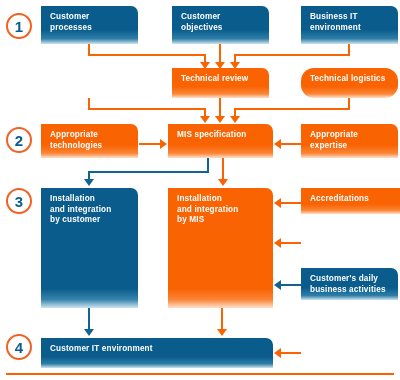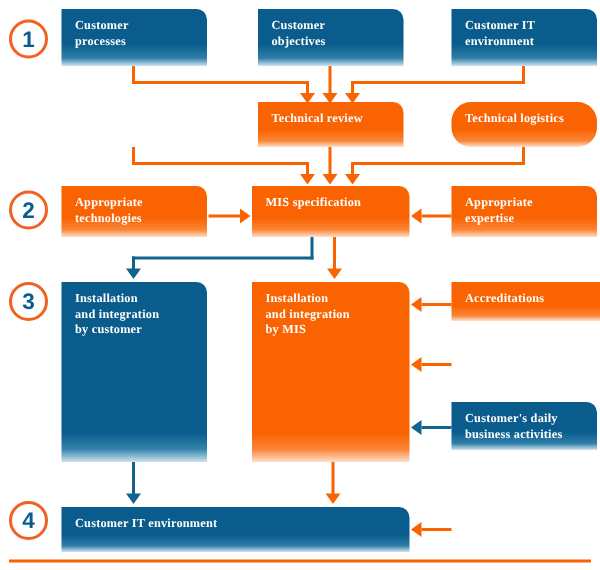--- a/index.html
+++ b/index.html
@@ -19,21 +19,20 @@
   }
 
   
   .node{
     position:absolute;box-sizing:border-box;
     border-top-right-radius:7px;
     color:#ffffff;font-size:8.2px;font-weight:bold;
     letter-spacing:.15px;line-height:1.28;
     padding:6px 7px 16px 9px;
     overflow:hidden;
-    font-family:Liberation Serif, serif;
   }
   .node .lbl{display:block;white-space:pre-line;}
   .node.blue{
     background:linear-gradient(to bottom,#0A5C8C 0%,#0A5C8C 62%,#2E7EA8 86%,#cfe3ef 100%);
   }
   .node.orange{
     background:linear-gradient(to bottom,#F96302 0%,#F96302 62%,#FB8536 86%,#fde0cc 100%);
   }
   .node.blue-tall{
     background:linear-gradient(to bottom,#0A5C8C 0%,#0A5C8C 84%,#3785AD 93%,#cfe3ef 100%);
@@ -75,21 +74,21 @@
 
   <div class="node blue" style="left:41px;top:6px;width:97px;height:38px;">
       <span class="lbl">Customer
 processes</span>
     </div>
   <div class="node blue" style="left:172px;top:6px;width:97px;height:38px;">
       <span class="lbl">Customer
 objectives</span>
     </div>
   <div class="node blue" style="left:301px;top:6px;width:97px;height:38px;">
-      <span class="lbl">Customer IT
+      <span class="lbl">Business IT
 environment</span>
     </div>
 
   <div class="seg o" style="left:88px;top:44px;width:2px;height:12px;"></div>
   <div class="seg o" style="left:88px;top:54px;width:118px;height:2px;"></div>
   <div class="seg o" style="left:204px;top:54px;width:2px;height:9px;"></div>
   <div class="head down o" style="left:200px;top:62px;"></div>
 
   <div class="seg o" style="left:219px;top:44px;width:2px;height:19px;"></div>
   <div class="head down o" style="left:215px;top:62px;"></div>

